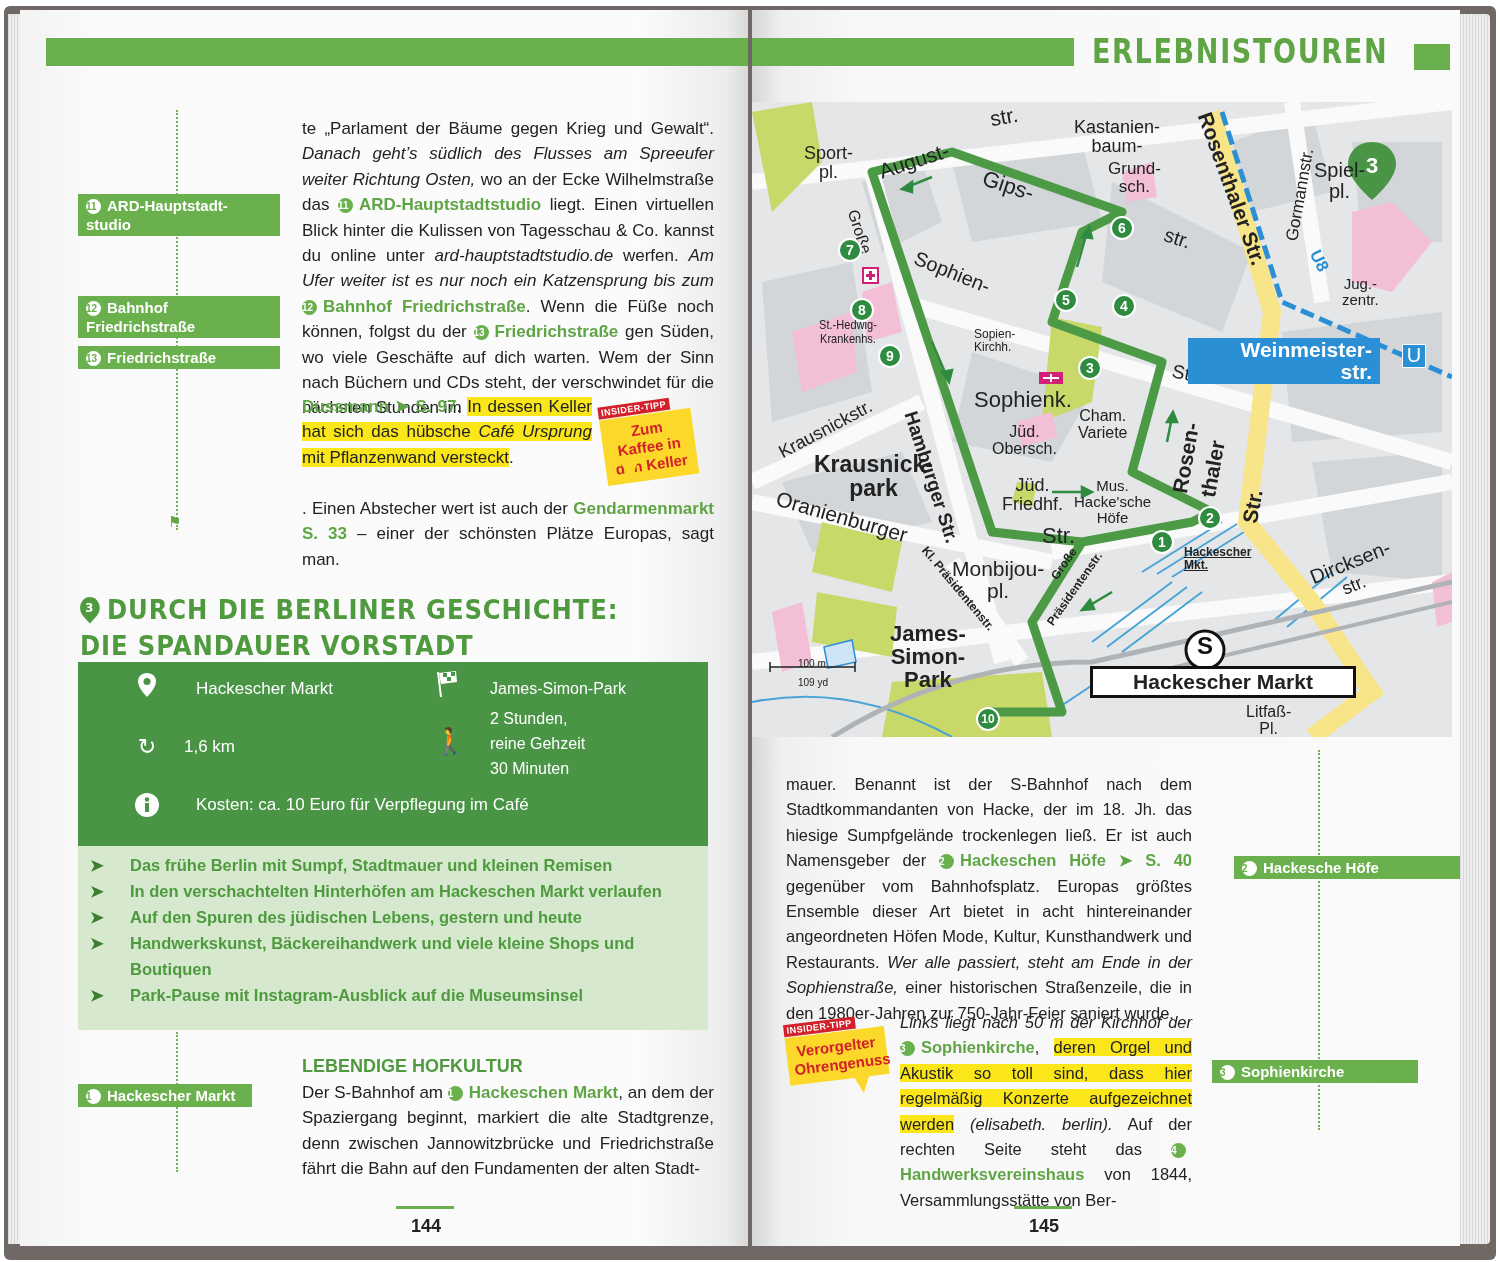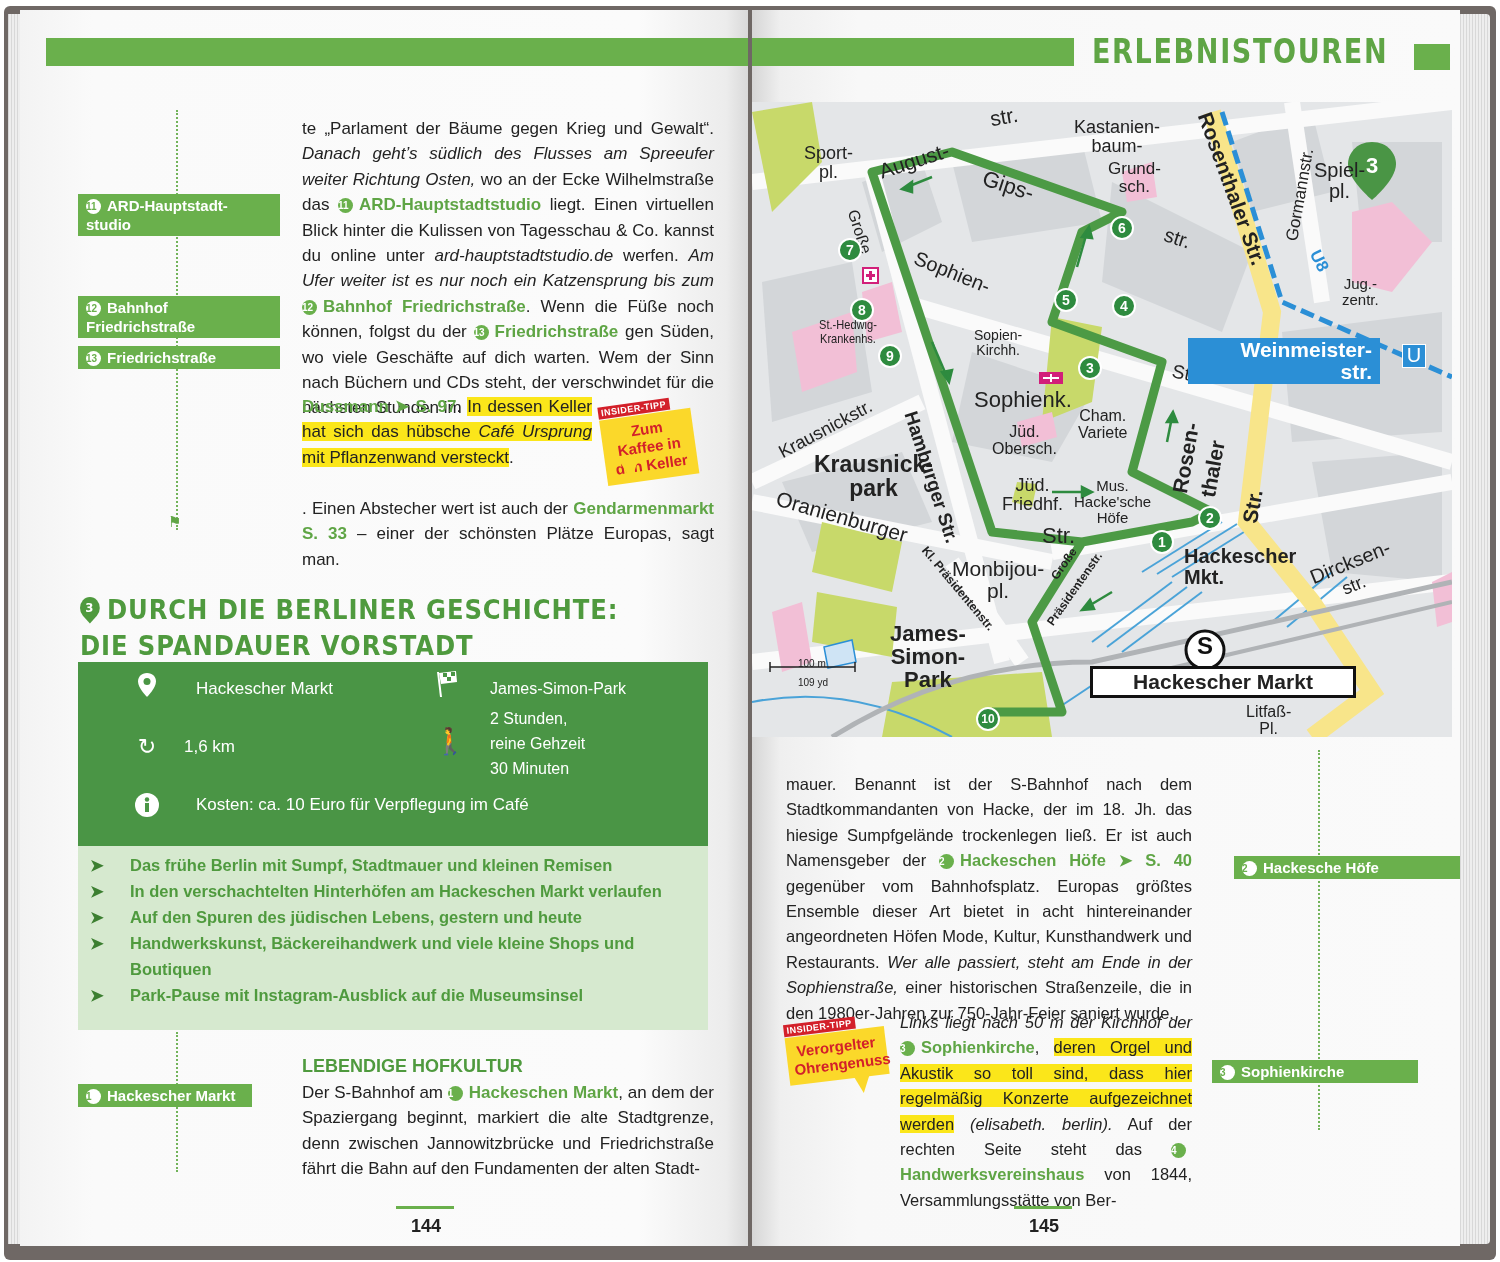--- a/index.html
+++ b/index.html
@@ -265,37 +265,37 @@
     <div class="lbl" style="left:322px; top:16px; font-size:18px; text-align:center; white-space:pre;">Kastanien-
 baum-</div>
     <div class="lbl" style="left:356px; top:58px; font-size:17px; text-align:center; white-space:pre;">Grund-
 sch.</div>
     <div class="lbl" style="left:541px; top:58px; font-size:20px; text-align:center; white-space:pre;margin-left:21px;">Spiel-
 pl.</div>
     <div class="lbl" style="left:590px; top:174px; font-size:15px; text-align:center; white-space:pre;">Jug.-
 zentr.</div>
     <div class="lbl" style="left:62px; top:216px; font-size:13px; text-align:center; white-space:pre; transform:scaleX(0.85);">St.-Hedwig-
 Krankenhs.</div>
-    <div class="lbl" style="left:222px; top:226px; font-size:14px; text-align:center; white-space:pre;">Sopien-
+    <div class="lbl" style="left:222px; top:226px; font-size:12px; white-space:pre;">Sopien-
 Kirchh.</div>
     <div class="lbl" style="left:222px; top:286px; font-size:22px;">Sophienk.</div>
     <div class="lbl" style="left:326px; top:306px; font-size:16px; text-align:center; white-space:pre;">Cham.
 Variete</div>
     <div class="lbl" style="left:240px; top:322px; font-size:16px; text-align:center; white-space:pre;">Jüd.
 Obersch.</div>
     <div class="lbl" style="left:250px; top:374px; font-size:18px; text-align:center; white-space:pre;">Jüd.
 Friedhf.</div>
     <div class="lbl" style="left:322px; top:376px; font-size:15px; text-align:center; white-space:pre;">Mus.
 Hacke'sche
 Höfe</div>
     <div class="lbl" style="left:62px; top:350px; font-size:23px; font-weight:bold; text-align:center; white-space:pre;">Krausnick-
 park</div>
     <div class="lbl" style="left:200px; top:456px; font-size:21px; text-align:center; white-space:pre;">Monbijou-
 pl.</div>
-    <div class="lbl" style="left:432px; top:444px; font-size:20px; font-weight:bold; white-space:pre;">Hackescher
+    <div class="lbl" style="left:432px; top:444px; font-size:12px; font-weight:bold; white-space:pre;text-decoration:underline;">Hackescher
 Mkt.</div>
     <div class="lbl" style="left:138px; top:520px; font-size:22px; font-weight:bold; text-align:center; white-space:pre;">James-
 Simon-
 Park</div>
     <div class="lbl" style="left:494px; top:602px; font-size:16px; text-align:center; white-space:pre;">Litfaß-
 Pl.</div>
 
     <div class="lbl" style="left:126px; top:48px; font-size:21px; transform:rotate(-18deg);">August-</div>
     <div class="lbl" style="left:238px; top:4px; font-size:21px; transform:rotate(-10deg);">str.</div>
     <div class="lbl" style="left:230px; top:72px; font-size:22px; transform:rotate(18deg);">Gips-</div>

